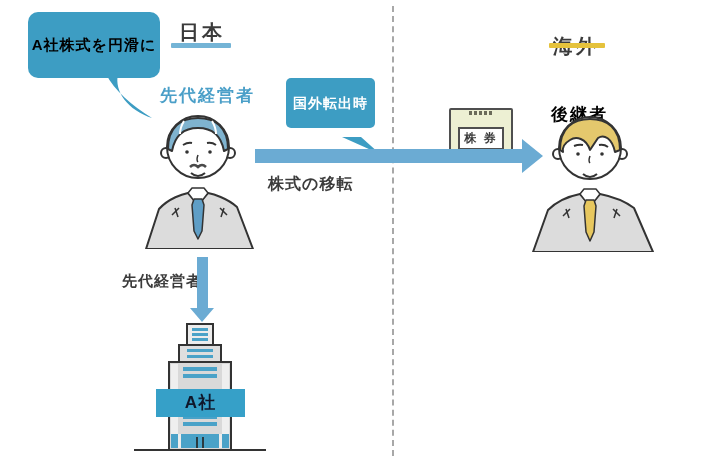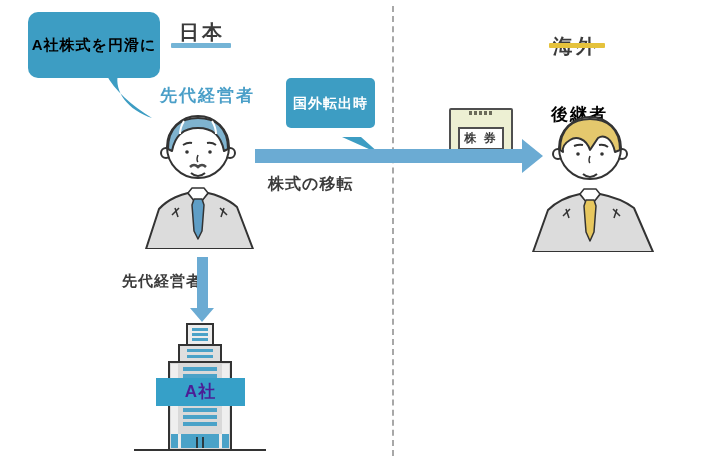--- a/index.html
+++ b/index.html
@@ -65,21 +65,21 @@
 
   
   .shareholding-label{left:122px;top:272px;font-size:15px;font-weight:bold;letter-spacing:1px;}
   .arrow-shaft-v{left:197px;top:257px;width:11px;height:52px;background:#6babd3;}
   .arrow-head-d{left:190px;top:308px;width:0;height:0;
     border-top:14px solid #6babd3;border-left:12px solid transparent;border-right:12px solid transparent;}
 
   
   .building{left:130px;top:321px;}
   .company-banner{
-    left:156px;top:378px;width:89px;height:28px;background:#36a0c8;color:#4c1d95;
+    left:156px;top:389px;width:89px;height:28px;background:#36a0c8;color:#0f172a;
     font-size:17px;font-weight:bold;text-align:center;line-height:28px;letter-spacing:1px;
   }
 
   .person{pointer-events:none;}
 </style>
 </head>
 <body>
 
 <div class="canvas">
 

